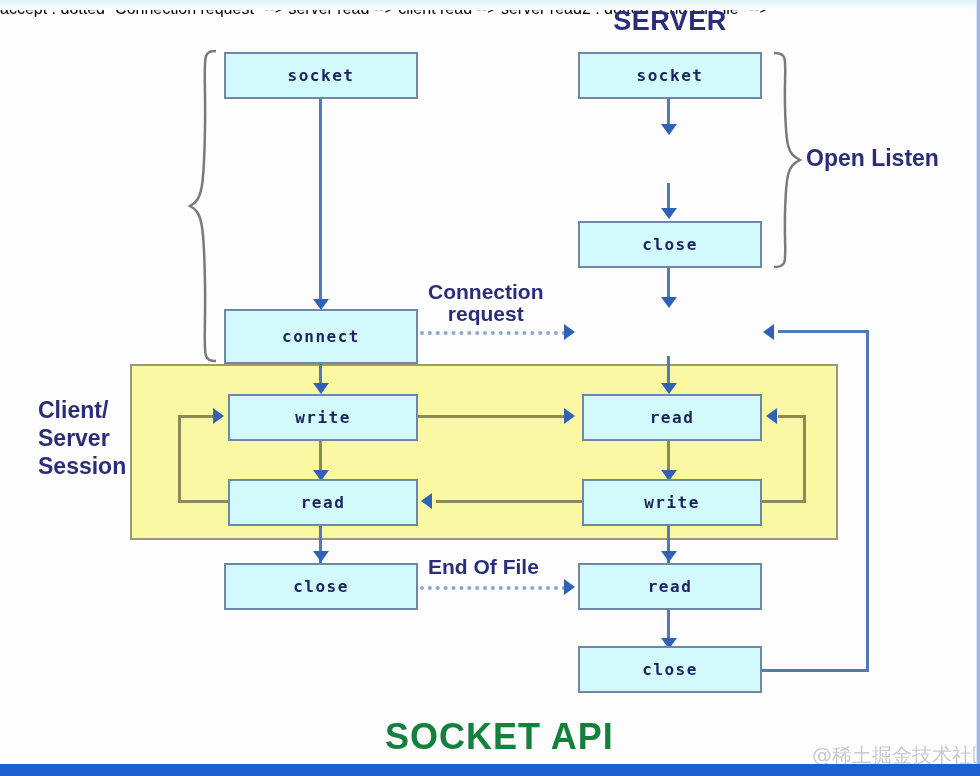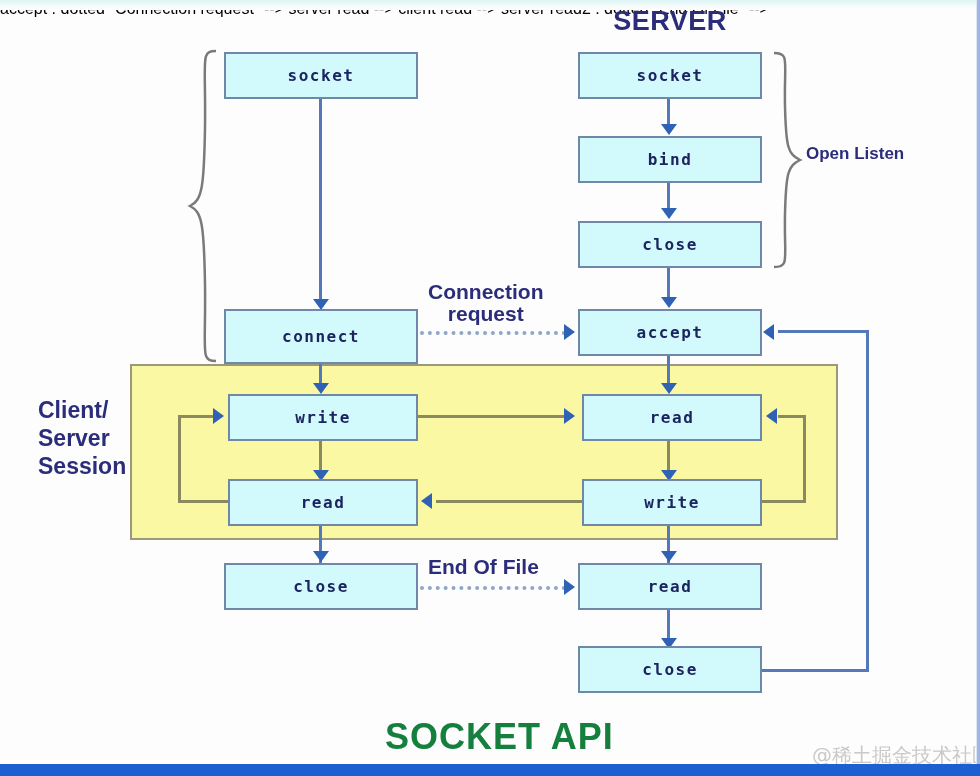--- a/index.html
+++ b/index.html
@@ -135,21 +135,21 @@
     text-align: center;
     line-height: 1.05;
     white-space: nowrap;
     z-index: 7;
   }
 
   
   .group-label {
     position: absolute;
     font-weight: bold;
-    font-size: 17px;
+    font-size: 23px;
     color: #2b2d7a;
     line-height: 1.22;
     white-space: nowrap;
     z-index: 7;
   }
   .group-label.small { font-size: 23px; }
 
   .brace {
     position: absolute;
     z-index: 7;
@@ -267,23 +267,21 @@
 
   
   <div class="box" style="left:224px; top:52px; width:194px; height:47px;">socket</div>
   <div class="box" style="left:224px; top:309px; width:194px; height:55px;">connect</div>
   <div class="box" style="left:228px; top:394px; width:190px; height:47px;">write</div>
   <div class="box" style="left:228px; top:479px; width:190px; height:47px;">read</div>
   <div class="box" style="left:224px; top:563px; width:194px; height:47px;">close</div>
 
   
   <div class="box" style="left:578px; top:52px; width:184px; height:47px;">socket</div>
-  <div class="box" style="left:578px; top:136px; width:184px; height:47px;">bind</div>
   <div class="box" style="left:578px; top:221px; width:184px; height:47px;">close</div>
-  <div class="box" style="left:578px; top:309px; width:184px; height:47px;">accept</div>
   <div class="box" style="left:582px; top:394px; width:180px; height:47px;">read</div>
   <div class="box" style="left:582px; top:479px; width:180px; height:47px;">write</div>
   <div class="box" style="left:578px; top:563px; width:184px; height:47px;">read</div>
   <div class="box" style="left:578px; top:646px; width:184px; height:47px;">close</div>
 
   
   
   <svg class="brace" style="left:186px; top:48px;" width="34" height="316">
     <path d="M30 3 C 14 3, 20 10, 19 80 C 18 140, 16 152, 4 158 C 16 164, 18 176, 19 236 C 20 306, 14 313, 30 313" fill="none" stroke="#7a7a7a" stroke-width="2.5"></path>
   </svg>

